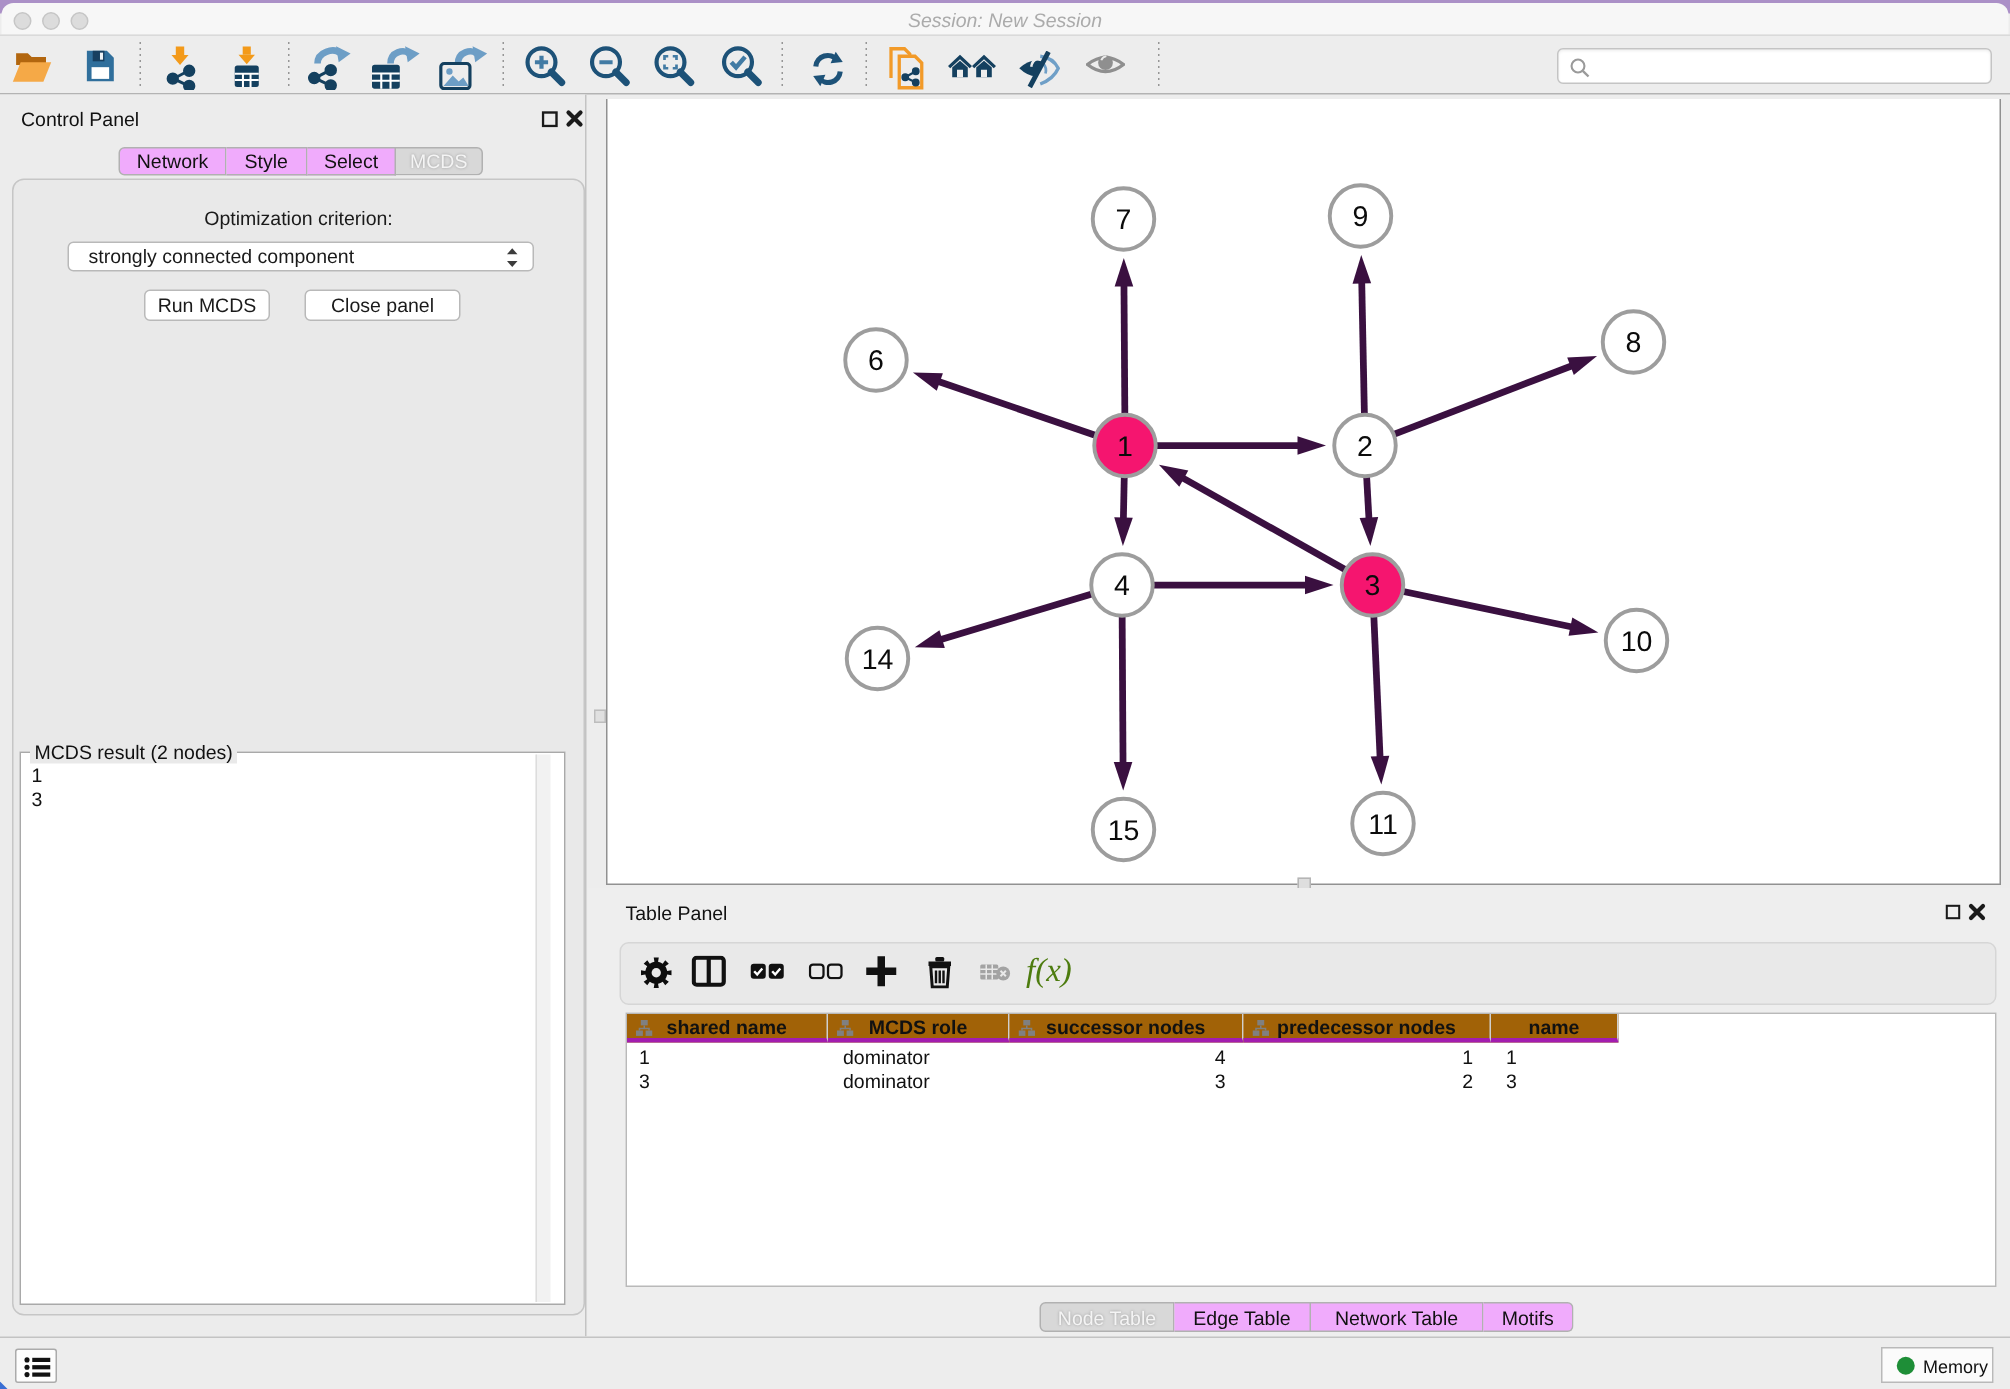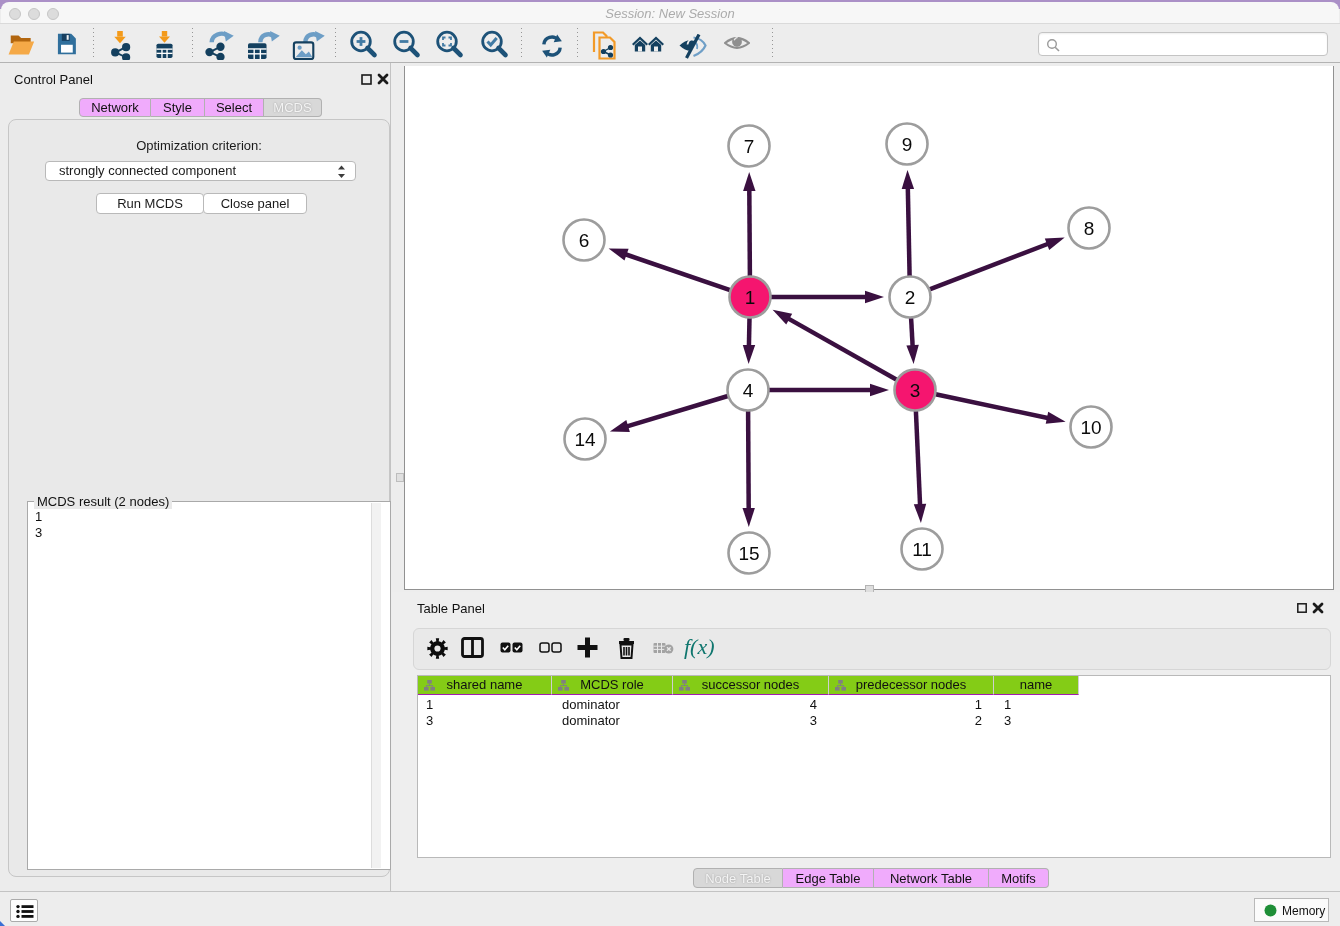--- a/index.html
+++ b/index.html
@@ -34,21 +34,21 @@
   #cp-pane{position:absolute;left:8px;top:56px;width:382px;height:758px;
     background:#e9e9e9;border:1px solid #c6c6c6;border-radius:8px;box-sizing:border-box;}
   #optlabel{position:absolute;left:0;top:18px;width:100%;text-align:center;
     font-size:13px;color:#1a1a1a;}
   #optselect{position:absolute;left:36px;top:41px;width:311px;height:20px;
     background:#fff;border:1px solid #b9b9b9;border-radius:4px;box-sizing:border-box;
     font-size:13px;color:#1a1a1a;line-height:18px;padding-left:13px;}
   .btn{position:absolute;height:21px;background:#fff;border:1px solid #b9b9b9;
     border-radius:4px;box-sizing:border-box;font-size:13px;color:#1a1a1a;
     text-align:center;line-height:19px;}
-  #fieldset{position:absolute;left:18px;top:381px;width:364px;height:369px;
+  #fieldset{position:absolute;left:4px;top:381px;width:364px;height:369px;
     border:1px solid #a9a9a9;background:#fff;box-sizing:border-box;}
   #fs-legend{position:absolute;left:6px;top:-8px;background:#e9e9e9;
     padding:0 3px;font-size:13px;color:#111;}
   #fs-text{position:absolute;left:7px;top:7px;font-size:13px;color:#111;line-height:16px;}
   #fs-scroll{position:absolute;right:9px;top:1px;width:9px;height:365px;
     background:#f2f2f2;border-left:1px solid #ddd;}
   
   #netwin{left:404px;top:66px;width:930px;height:524px;
     border:1px solid #919191;border-top:none;background:#fff;box-sizing:border-box;}
   #nw-titlebar{position:absolute;left:0px;top:0px;width:928px;height:20px;
@@ -57,24 +57,24 @@
   .mac{position:absolute;top:4px;width:12px;height:12px;border-radius:50%;box-sizing:border-box;}
   #nw-title{position:absolute;top:3px;left:0;width:100%;text-align:center;
     font-size:13px;color:#1a1a1a;}
   
   #tpanel{left:392px;top:592px;width:948px;height:299px;background:#eeeeee;}
   #tp-title{position:absolute;left:25px;top:9px;font-size:13px;color:#111;}
   #tp-toolbar{position:absolute;left:21px;top:36px;width:918px;height:42px;
     background:#e9e9e9;border:1px solid #d6d6d6;border-radius:6px;box-sizing:border-box;}
   #ttable{position:absolute;left:25px;top:83px;width:914px;height:183px;
     background:#fff;border:1px solid #b9b9b9;box-sizing:border-box;}
-  .th{position:absolute;top:0;height:19px;background:#84cc16;
-    border-right:1px solid #cfcfcf;border-bottom:1px solid #a21caf;
+  .th{position:absolute;top:0;height:19px;background:#a16207;
+    border-right:1px solid #cfcfcf;border-bottom:3px solid #a21caf;
     box-sizing:border-box;font-size:13px;color:#111;
-    text-align:center;line-height:18px;}
+    text-align:center;line-height:18px;font-weight:bold;}
   .td{position:absolute;font-size:13px;color:#111;height:16px;line-height:16px;}
   
   
   #statusbar{left:0;top:891px;width:1340px;height:35px;background:#ededed;
     border-top:1px solid #c3c3c3;box-sizing:border-box;}
   #listbtn{position:absolute;left:10px;top:7px;width:28px;height:23px;
     background:#fdfdfd;border:1px solid #ababab;box-sizing:border-box;border-radius:2px;}
   #membtn{position:absolute;left:1254px;top:6px;width:75px;height:24px;
     background:#fbfbfb;border:1px solid #b9b9b9;box-sizing:border-box;
     font-size:12px;color:#111;}
@@ -247,21 +247,21 @@
     <div class="tab" style="width:54px;">Style</div>
     <div class="tab" style="width:59px;">Select</div>
     <div class="tab last sel" style="width:58px;">MCDS</div>
   </div>
   <div id="cp-pane">
     <div id="optlabel">Optimization criterion:</div>
     <div id="optselect">strongly connected component<svg width="11" height="14" style="position:absolute;right:8px;top:2.5px;" viewBox="0 0 11 14">
           <path d="M5.5 0.5 L9 4.5 H2 Z" fill="#3c3c3c"></path>
           <path d="M2 9 H9 L5.5 13 Z" fill="#3c3c3c"></path>
         </svg></div>
-    <div class="btn" style="left:87px;top:73px;width:108px;">Run MCDS</div>
+    <div class="btn" style="left:87px;top:73px;width:84px;">Run MCDS</div>
     <div class="btn" style="left:194px;top:73px;width:104px;">Close panel</div>
     <div id="fieldset">
       <div id="fs-legend">MCDS result (2 nodes)</div>
       <div id="fs-text">1<br>3</div>
       <div id="fs-scroll"></div>
     </div>
   </div>
 </div>
 
 <div class="abs" style="left:396px;top:473px;width:8px;height:9px;background:#e0e0e0;border:1px solid #bdbdbd;box-sizing:border-box;"></div>
@@ -373,21 +373,21 @@
       <g stroke="#e9e9e9" stroke-width="1">
         <line x1="0.5" y1="4.2" x2="12.5" y2="4.2"></line>
         <line x1="0.5" y1="7.4" x2="12.5" y2="7.4"></line>
         <line x1="4.5" y1="1" x2="4.5" y2="11"></line>
         <line x1="8.5" y1="1" x2="8.5" y2="11"></line>
       </g>
       <circle cx="15.8" cy="7" r="4.6" fill="#a3a3a3"></circle>
       <path d="M14 5.2 l3.6 3.6 M17.6 5.2 l-3.6 3.6" stroke="#e9e9e9" stroke-width="1.3"></path>
     </svg>
     <div class="abs" style="left:270px;top:5px;font-family:'Liberation Serif',serif;
-      font-style:italic;font-size:22px;color:#0f766e;">f(x)</div>
+      font-style:italic;font-size:22px;color:#4d7c0f;">f(x)</div>
   </div>
   <div id="ttable">
     <div class="th" style="left:0;width:134px;">shared name</div>
     <div class="th" style="left:134px;width:121px;">MCDS role</div>
     <div class="th" style="left:255px;width:156px;">successor nodes</div>
     <div class="th" style="left:411px;width:165px;">predecessor nodes</div>
     <div class="th" style="left:576px;width:85px;">name</div>
     <svg class="abs" style="left:6px;top:4px;" width="11" height="11" viewBox="0 0 11 11">
         <g fill="#808080">
           <rect x="3.2" y="0" width="4.6" height="3.6"></rect>

